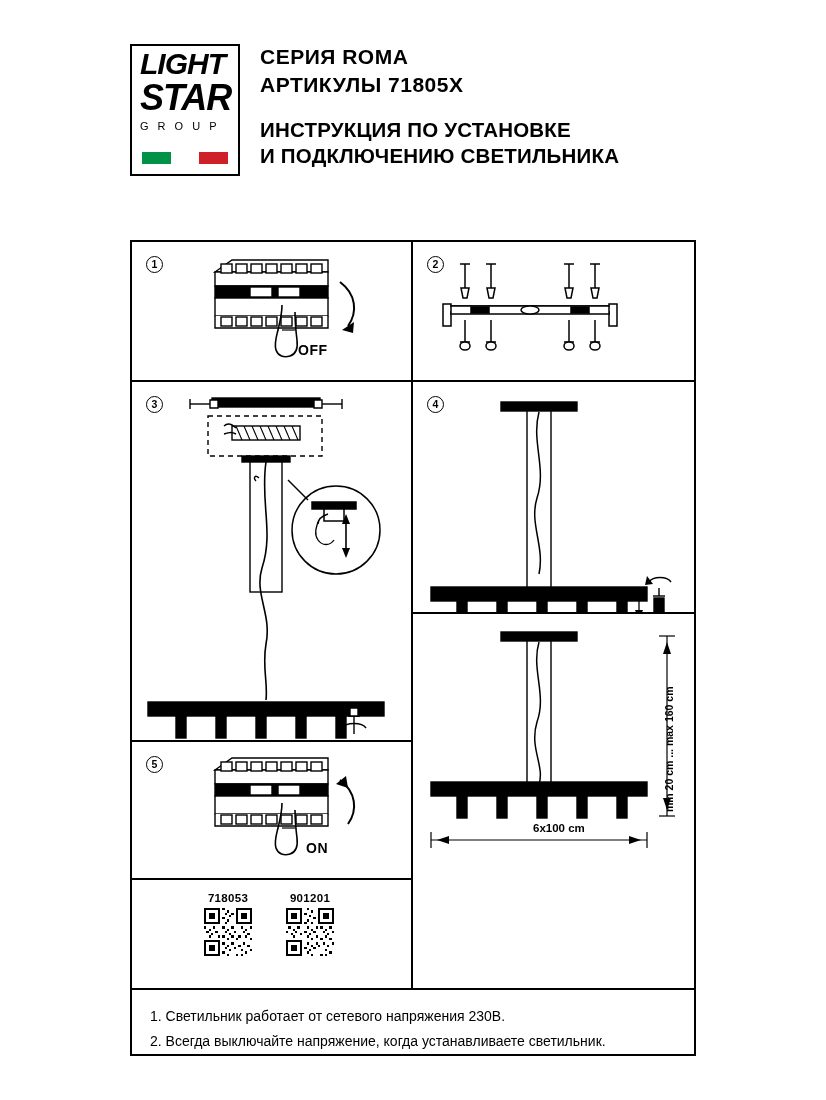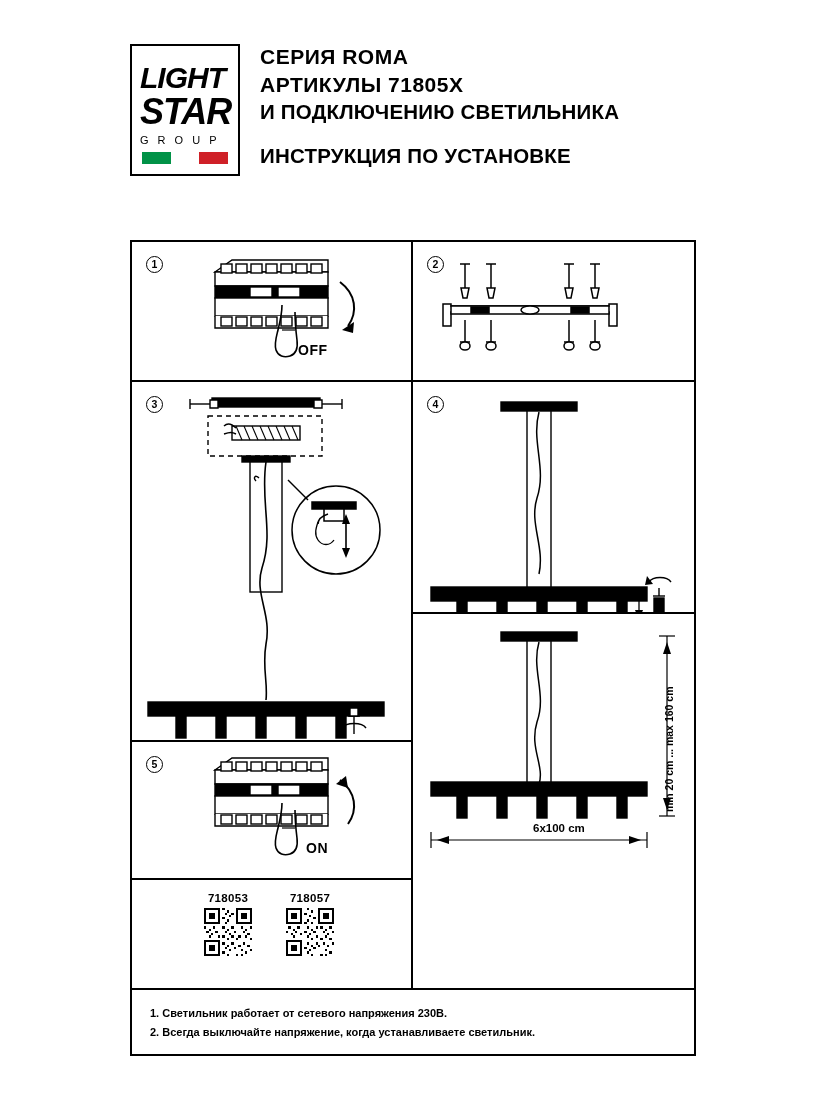--- a/index.html
+++ b/index.html
@@ -30,21 +30,21 @@
     top: 0;
     width: 110px;
     height: 132px;
     border: 2px solid #000;
     box-sizing: border-box;
     background: #fff;
   }
   .logo-text {
     position: absolute;
     left: 8px;
-    top: 18px;
+    top: 4px;
     width: 96px;
     font-weight: bold;
     font-style: italic;
     line-height: 0.95;
     letter-spacing: -1px;
   }
   .logo-l1 { font-size: 30px; }
   .logo-l2 { font-size: 36px; margin-top: 2px; }
   .logo-l3 {
     font-size: 11px;
@@ -139,23 +139,23 @@
     font-size: 14px;
     font-weight: bold;
     letter-spacing: 0.5px;
   }
 
   
   .notes {
     position: absolute;
     left: 18px;
     top: 14px;
-    font-size: 11px;
+    font-size: 14px;
     line-height: 1.75;
-    font-weight: bold;
+    font-weight: normal;
   }
 
   
   .qr-wrap {
     position: absolute;
     display: flex;
     gap: 34px;
   }
   .qr-item { text-align: center; }
   .qr-code {
@@ -201,22 +201,22 @@
     <div class="flag">
       <span class="g"></span>
         <span class="w"></span>
         <span class="r"></span>
     </div>
   </div>
 
   <div class="head-lines">
     <div class="hl-series">СЕРИЯ ROMA</div>
     <div class="hl-art">АРТИКУЛЫ 71805X</div>
+    <div class="hl-title">ИНСТРУКЦИЯ ПО УСТАНОВКЕ</div>
     <div class="hl-title" style="margin-top:0">И ПОДКЛЮЧЕНИЮ СВЕТИЛЬНИКА</div>
-    <div class="hl-title">ИНСТРУКЦИЯ ПО УСТАНОВКЕ</div>
   </div>
 </div>
 
 <div class="frame">
 
   <div class="v-divider" style="height:746px;"></div>
 
   <div class="h-line" style="left:0; top:138px; width:279px;"></div>
   <div class="h-line" style="left:279px; top:138px; width:285px;"></div>
   <div class="h-line" style="left:0; top:498px; width:279px;"></div>
@@ -531,21 +531,21 @@
               <rect x="20" y="18" width="1" height="1"></rect>
             <rect x="8" y="19" width="1" height="1"></rect>
               <rect x="10" y="20" width="1" height="1"></rect>
             <rect x="14" y="20" width="1" height="1"></rect>
               <rect x="16" y="20" width="1" height="1"></rect>
           </g>
         </svg>
       </div>
 
       <div class="qr-item">
-        <div class="qr-label">718057</div>
+        <div class="qr-label">901201</div>
         <svg class="qr-code" viewBox="0 0 21 21" shape-rendering="crispEdges">
           <rect width="21" height="21" fill="#fff"></rect>
           <g fill="#000">
             <rect x="0" y="0" width="7" height="1"></rect>
               <rect x="0" y="6" width="7" height="1"></rect>
             <rect x="0" y="0" width="1" height="7"></rect>
               <rect x="6" y="0" width="1" height="7"></rect>
             <rect x="2" y="2" width="3" height="3"></rect>
             <rect x="14" y="0" width="7" height="1"></rect>
               <rect x="14" y="6" width="7" height="1"></rect>

